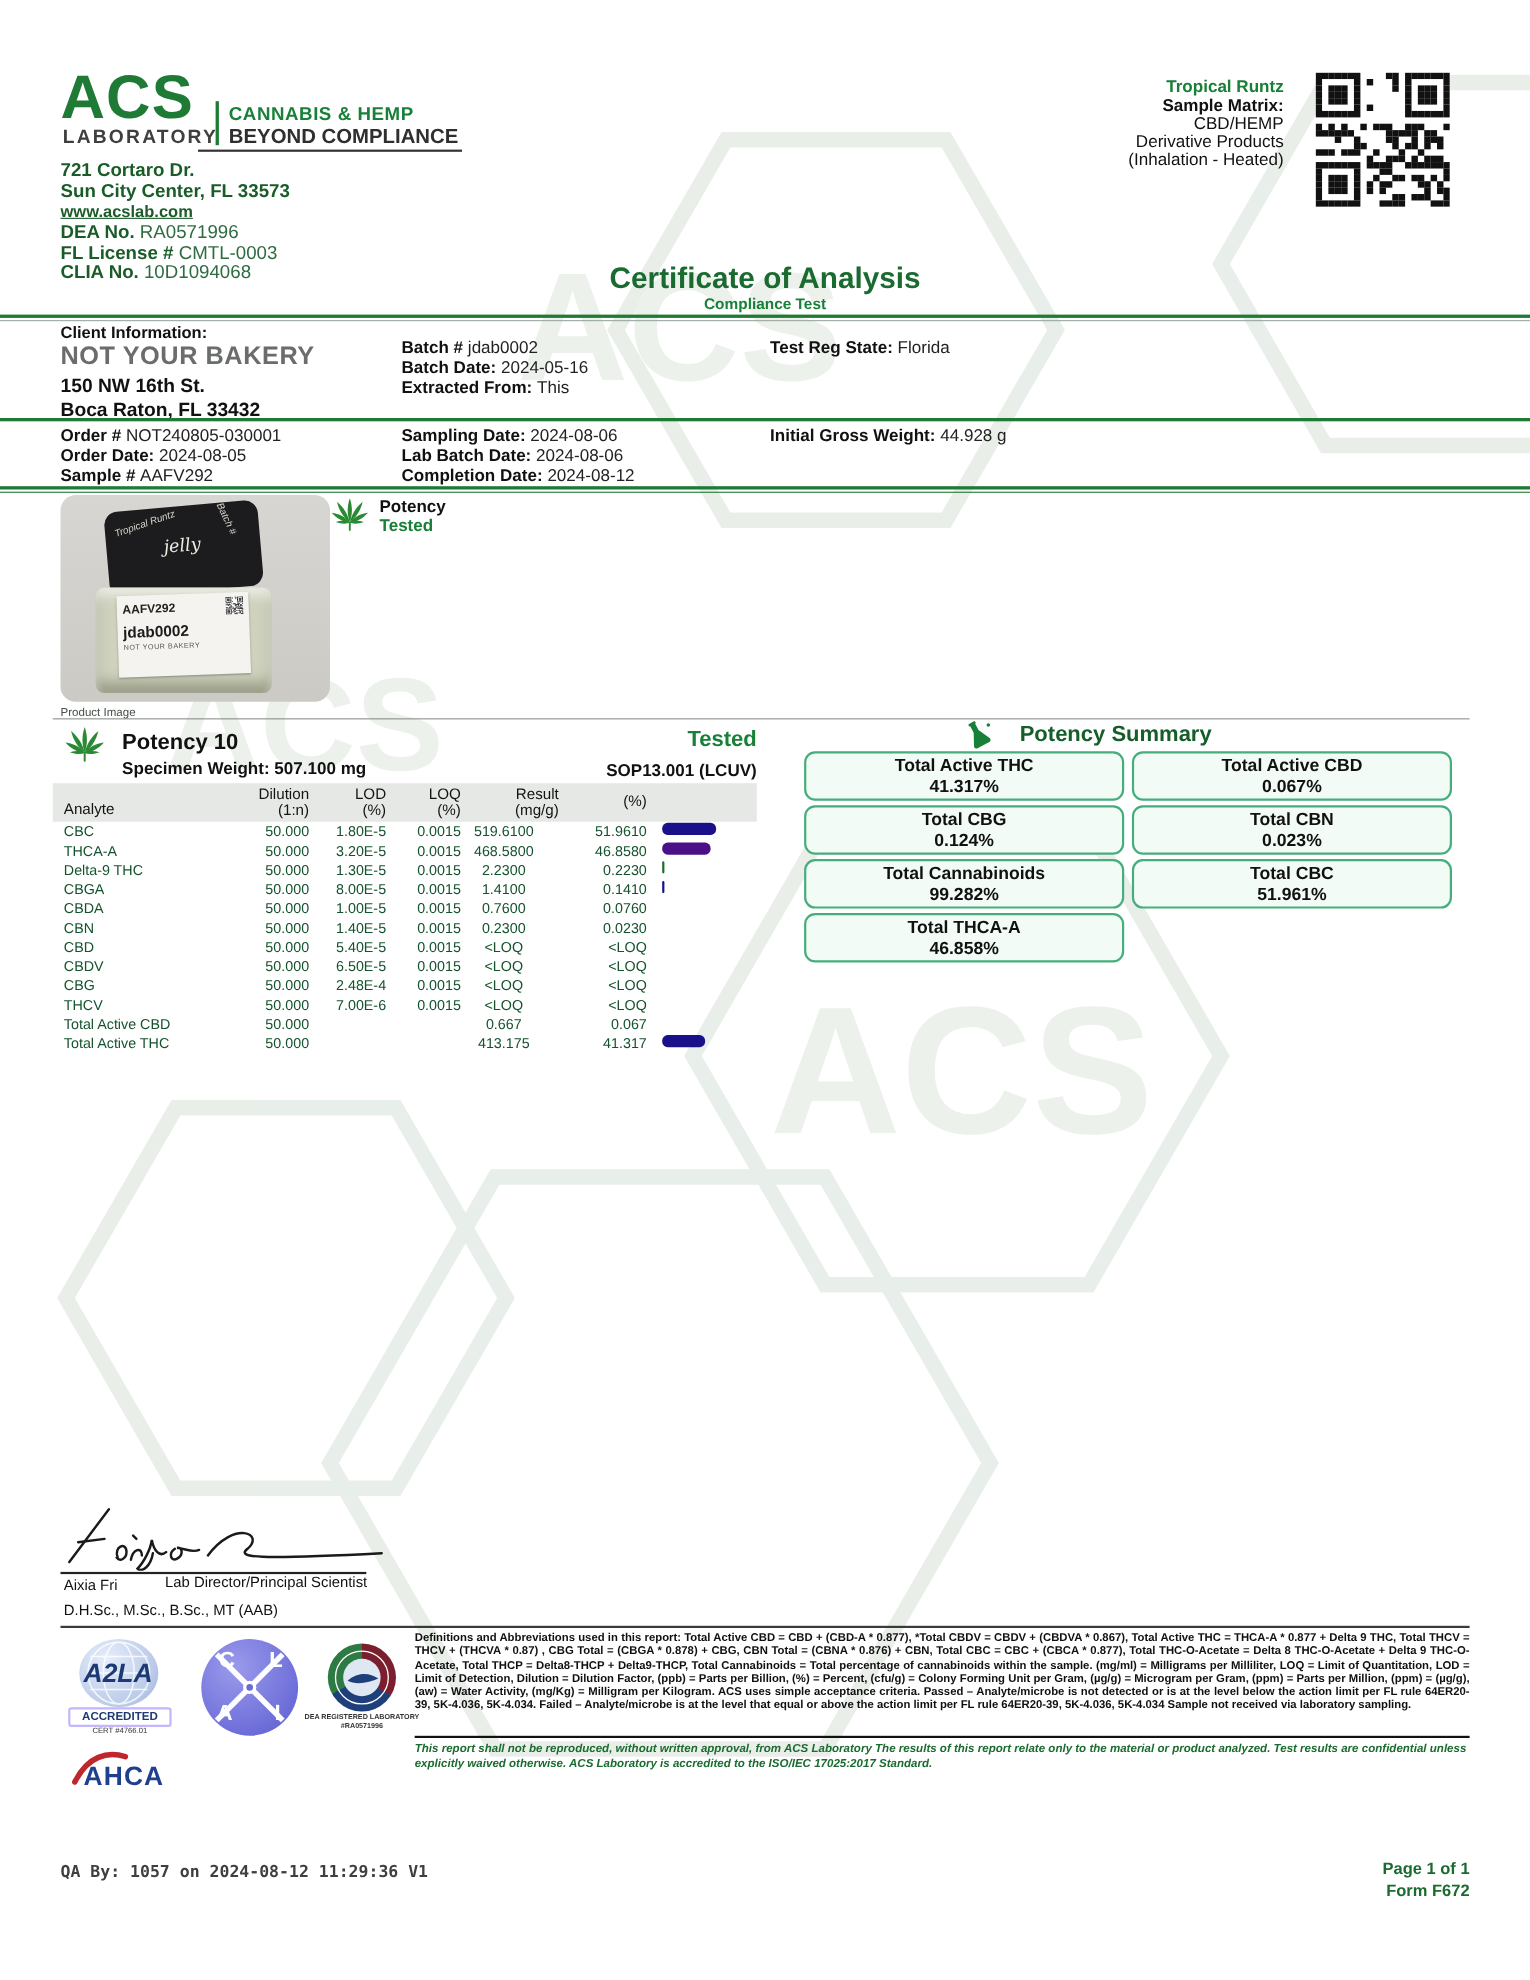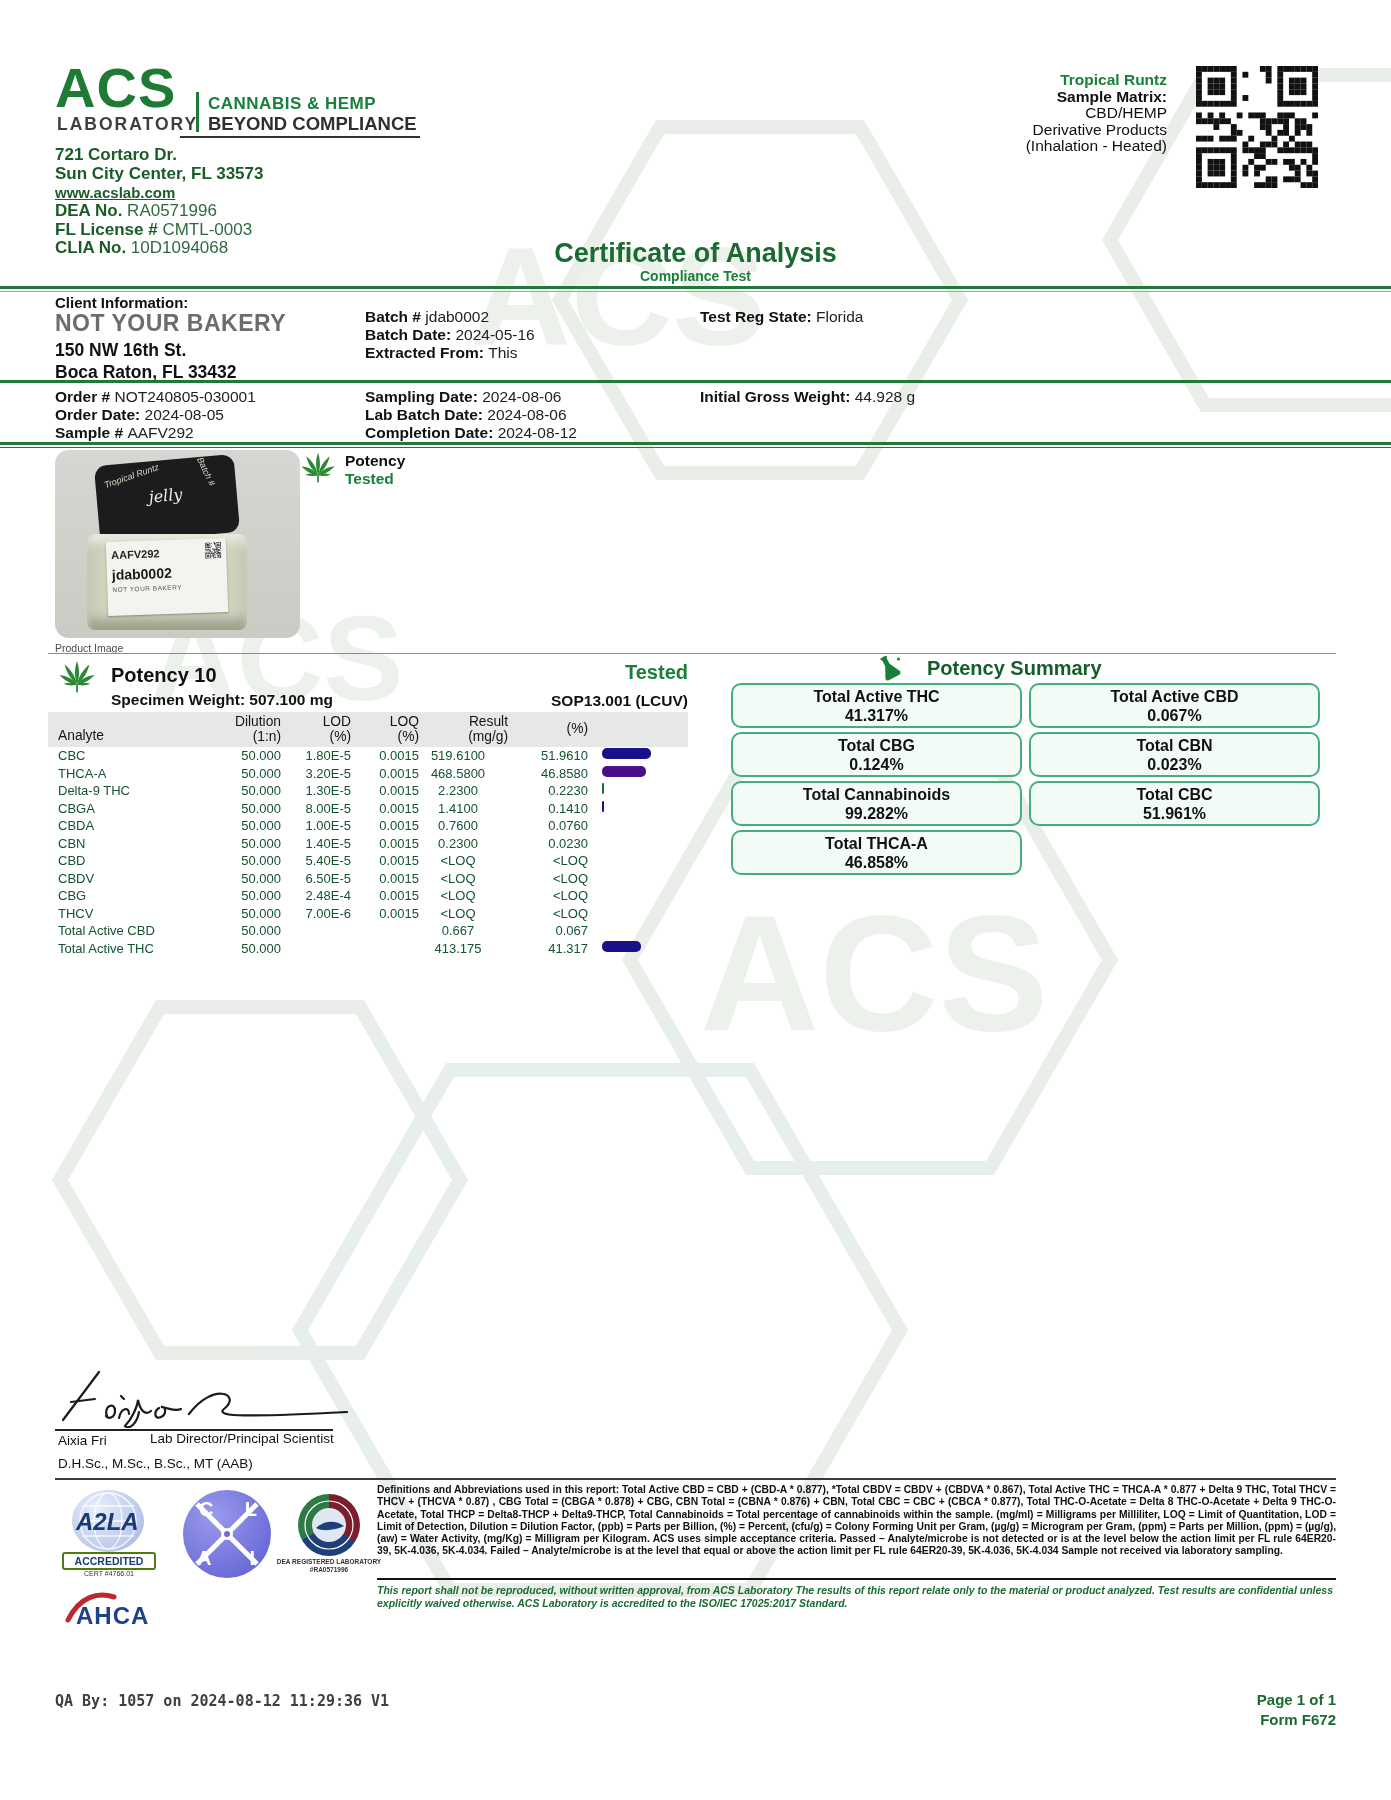--- a/index.html
+++ b/index.html
@@ -791,21 +791,21 @@
         <g stroke="#ffffff" stroke-width="1.4" fill="none" opacity=".8">
           <ellipse cx="36" cy="31" rx="14" ry="28"></ellipse>
             <ellipse cx="36" cy="31" rx="28" ry="28"></ellipse>
           <line x1="8" y1="31" x2="64" y2="31"></line>
             <line x1="10" y1="16" x2="62" y2="16"></line>
             <line x1="10" y1="46" x2="62" y2="46"></line>
         </g>
       </svg>
       <span style="position:absolute;left:4px;top:18px;font-size:24px;font-weight:bold;font-style:italic;color:#1d3a74;">A2LA</span>
     </div>
-    <div style="position:absolute;left:7px;top:66px;width:94px;border:2px solid #4d7c0f;border-radius:3px;
+    <div style="position:absolute;left:7px;top:66px;width:94px;border:2px solid #c4b5fd;border-radius:3px;
                 text-align:center;font-size:10.5px;font-weight:bold;color:#1d3a74;padding:1px 0;background:#fff;">ACCREDITED</div>
     <div style="position:absolute;left:7px;top:84px;width:94px;text-align:center;font-size:7px;color:#333;">CERT #4766.01</div>
 
     <div style="position:absolute;left:128px;top:4px;width:88px;height:88px;border-radius:50%;
                 background:radial-gradient(circle at 35% 30%, #9a9aec, #6b6bd8 75%, #4c4cbf);">
       <svg width="88" height="88" viewBox="0 0 88 88" style="position:absolute;left:0;top:0;">
         <g stroke="#ffffff" stroke-width="5">
           <line x1="14" y1="14" x2="74" y2="74"></line>
             <line x1="74" y1="14" x2="14" y2="74"></line>
         </g>

